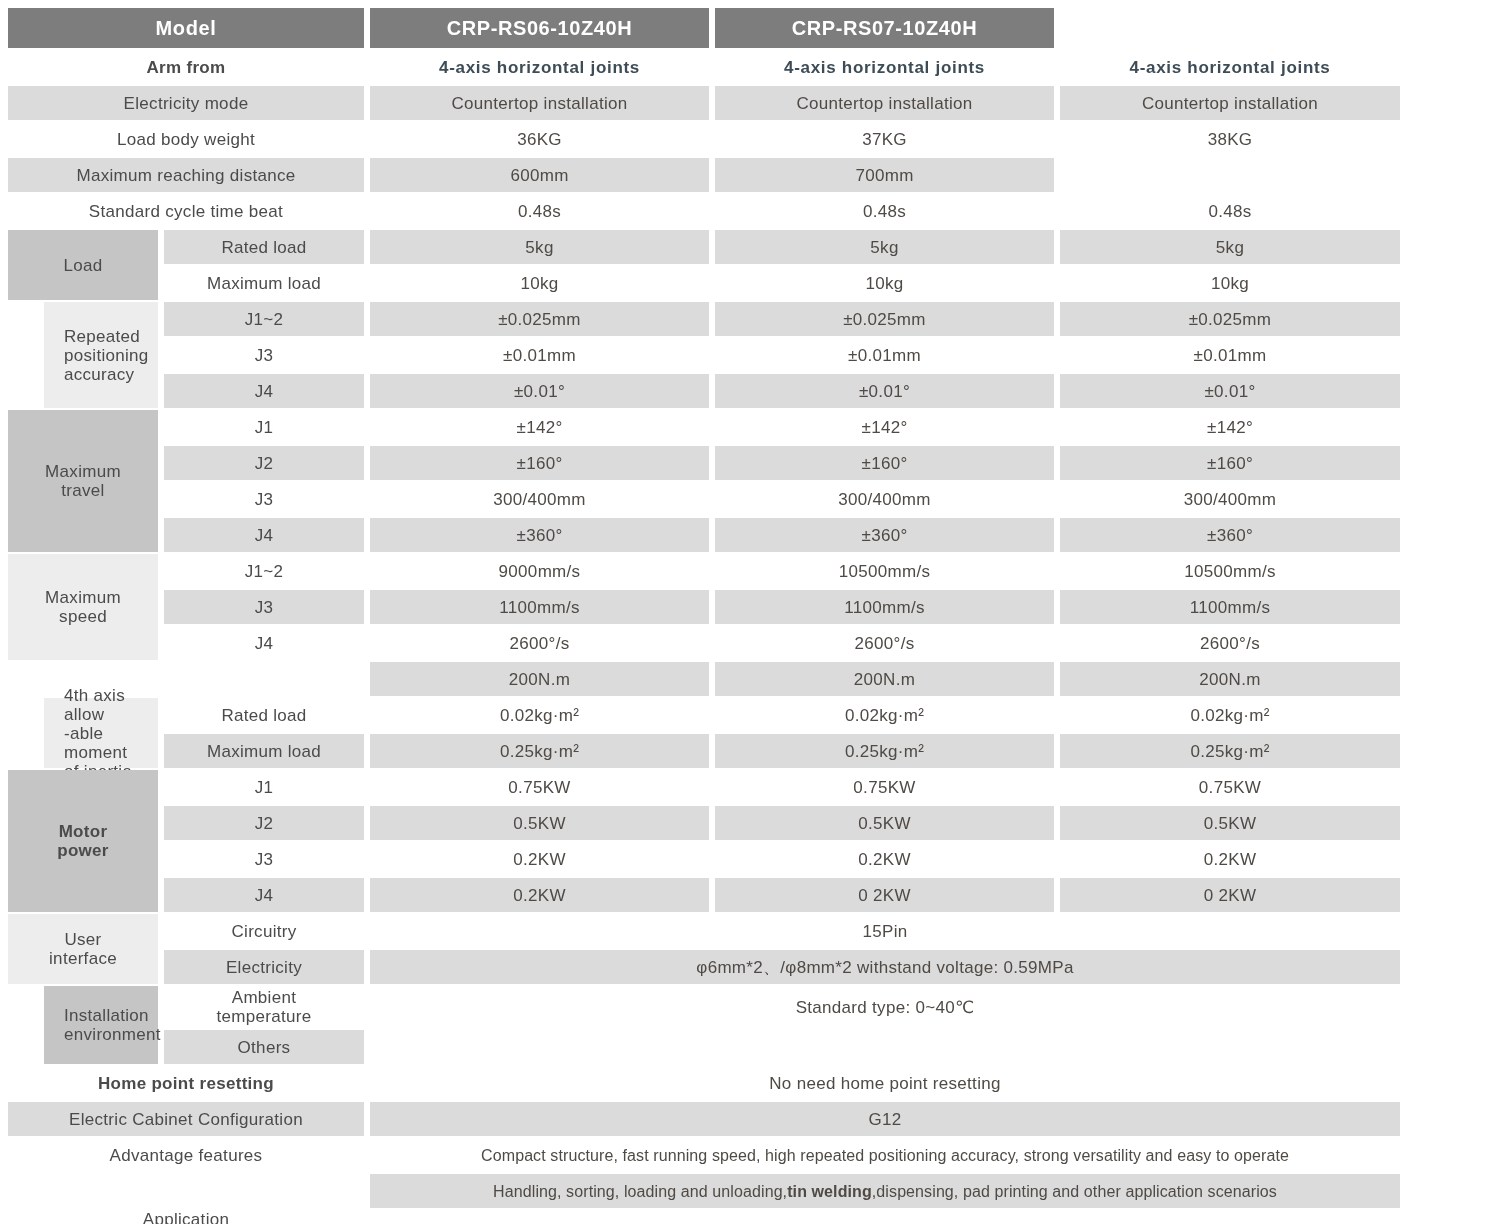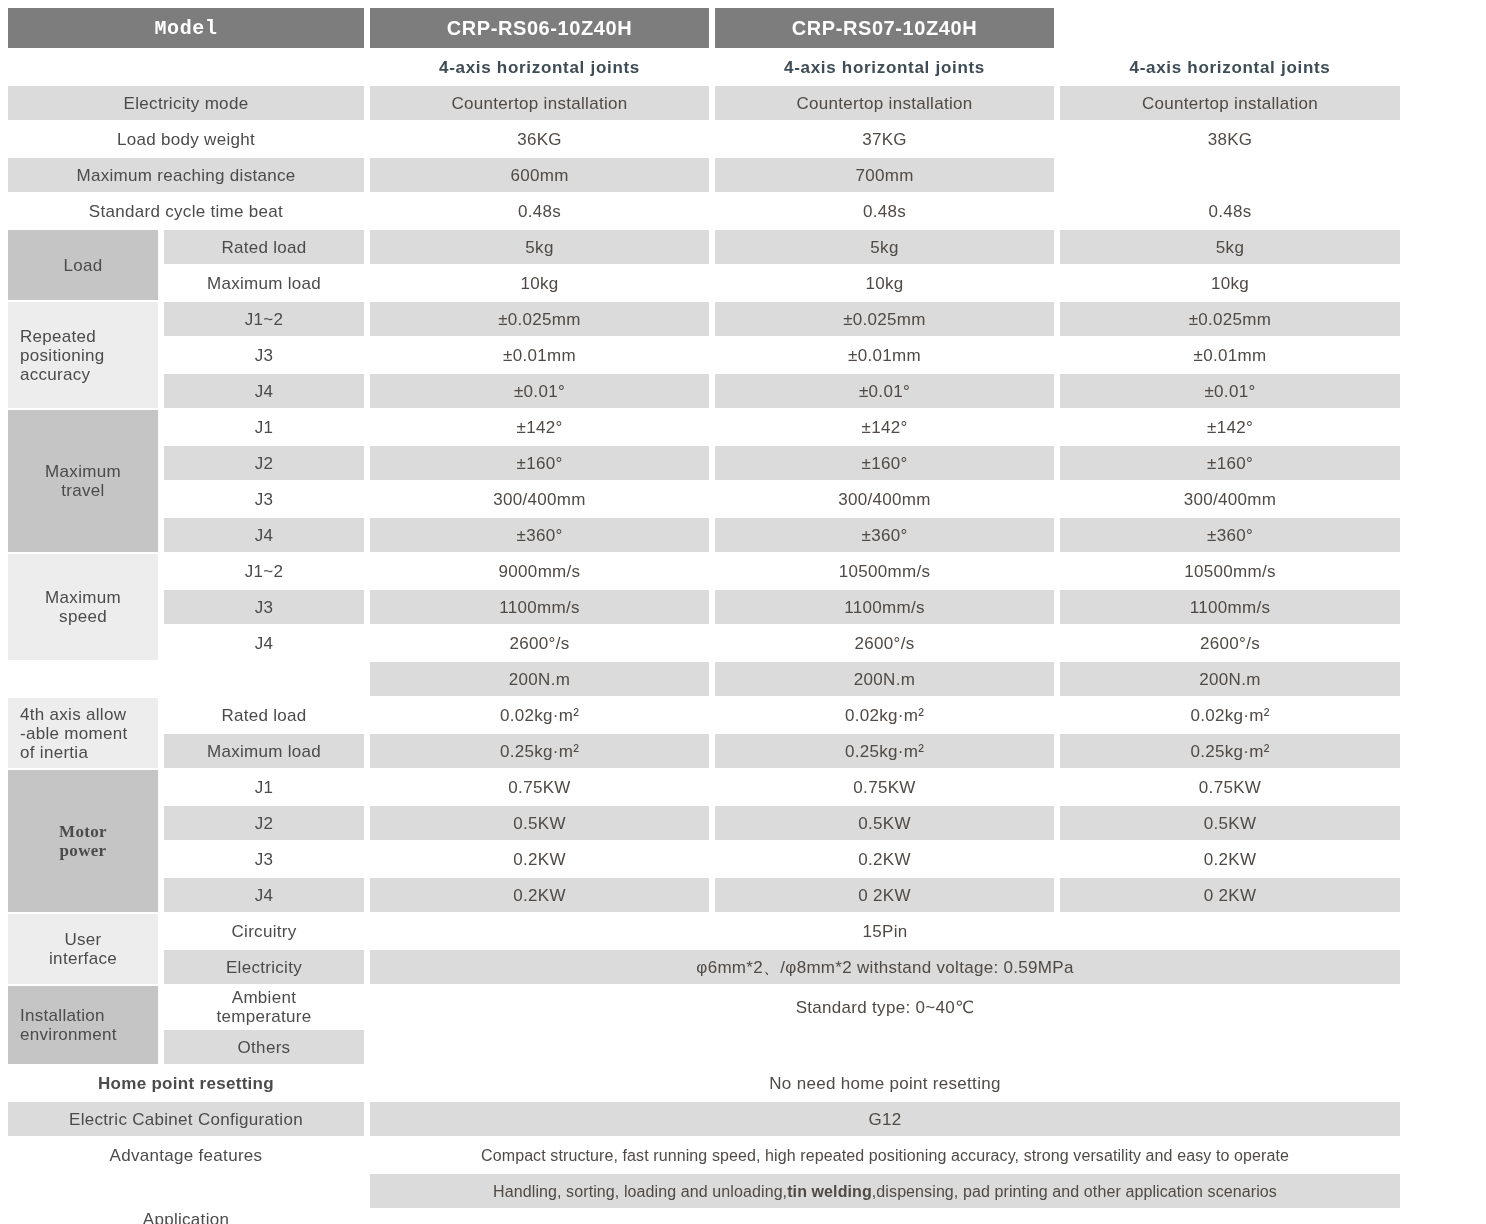--- a/index.html
+++ b/index.html
@@ -17,31 +17,32 @@
     text-align:center;font-size:17px;letter-spacing:.3px;line-height:19px;
     padding:0 4px;box-sizing:border-box;white-space:pre-line;
   }
   .hdr{background:#7d7d7d;color:#ffffff;font-weight:bold;font-size:20px;letter-spacing:.6px;}
   .g{background:#dbdbdb;}
   .grp-dark{background:#c5c5c5;}
   .grp-light{background:#ededed;}
   .b{font-weight:bold;}
   .val{color:#4f4a45;}
   .armfrom{color:#3d4c56;font-weight:bold;letter-spacing:.7px;}
-  .left{justify-content:flex-start;text-align:left;padding-left:12px;}
+  .left{justify-content:flex-start;text-align:left;padding-left:20px;margin-left:36px;}
   .long{font-size:16px;letter-spacing:.1px;}
 </style>
 </head>
 <body>
 
 <div class="page">
   <div class="grid" id="spec-grid">
-      <div class="cell hdr" style="grid-area: 1 / 1 / auto / span 2; font-family: Liberation Mono, monospace;">Model</div>
+      <div class="cell hdr" style="grid-area: 1 / 1 / auto / span 2;">Model</div>
       <div class="cell hdr" style="grid-area: 1 / 3;">CRP-RS06-10Z40H</div>
       <div class="cell hdr" style="grid-area: 1 / 4;">CRP-RS07-10Z40H</div>
+      <div class="cell lbl b" style="grid-area: 2 / 1 / auto / span 2;">Arm from</div>
       <div class="cell val armfrom" style="grid-area: 2 / 3;">4-axis horizontal joints</div>
       <div class="cell val armfrom" style="grid-area: 2 / 4;">4-axis horizontal joints</div>
       <div class="cell val armfrom" style="grid-area: 2 / 5;">4-axis horizontal joints</div>
       <div class="cell lbl g" style="grid-area: 3 / 1 / auto / span 2;">Electricity mode</div>
       <div class="cell val g" style="grid-area: 3 / 3;">Countertop installation</div>
       <div class="cell val g" style="grid-area: 3 / 4;">Countertop installation</div>
       <div class="cell val g" style="grid-area: 3 / 5;">Countertop installation</div>
       <div class="cell lbl" style="grid-area: 4 / 1 / auto / span 2;">Load body weight</div>
       <div class="cell val" style="grid-area: 4 / 3;">36KG</div>
       <div class="cell val" style="grid-area: 4 / 4;">37KG</div>
@@ -116,21 +117,21 @@
 -able moment
 of inertia</div>
       <div class="cell sub" style="grid-area: 20 / 2;">Rated load</div>
       <div class="cell val" style="grid-area: 20 / 3;">0.02kg·m²</div>
       <div class="cell val" style="grid-area: 20 / 4;">0.02kg·m²</div>
       <div class="cell val" style="grid-area: 20 / 5;">0.02kg·m²</div>
       <div class="cell sub g" style="grid-area: 21 / 2;">Maximum load</div>
       <div class="cell val g" style="grid-area: 21 / 3;">0.25kg·m²</div>
       <div class="cell val g" style="grid-area: 21 / 4;">0.25kg·m²</div>
       <div class="cell val g" style="grid-area: 21 / 5;">0.25kg·m²</div>
-      <div class="cell grp grp-dark b" style="grid-area: 22 / 1 / span 4; font-family: Liberation Serif, serif;">Motor
+      <div class="cell grp grp-dark b" style="grid-area: 22 / 1 / span 4;">Motor
 power</div>
       <div class="cell sub" style="grid-area: 22 / 2;">J1</div>
       <div class="cell val" style="grid-area: 22 / 3;">0.75KW</div>
       <div class="cell val" style="grid-area: 22 / 4;">0.75KW</div>
       <div class="cell val" style="grid-area: 22 / 5;">0.75KW</div>
       <div class="cell sub g" style="grid-area: 23 / 2;">J2</div>
       <div class="cell val g" style="grid-area: 23 / 3;">0.5KW</div>
       <div class="cell val g" style="grid-area: 23 / 4;">0.5KW</div>
       <div class="cell val g" style="grid-area: 23 / 5;">0.5KW</div>
       <div class="cell sub" style="grid-area: 24 / 2;">J3</div>

